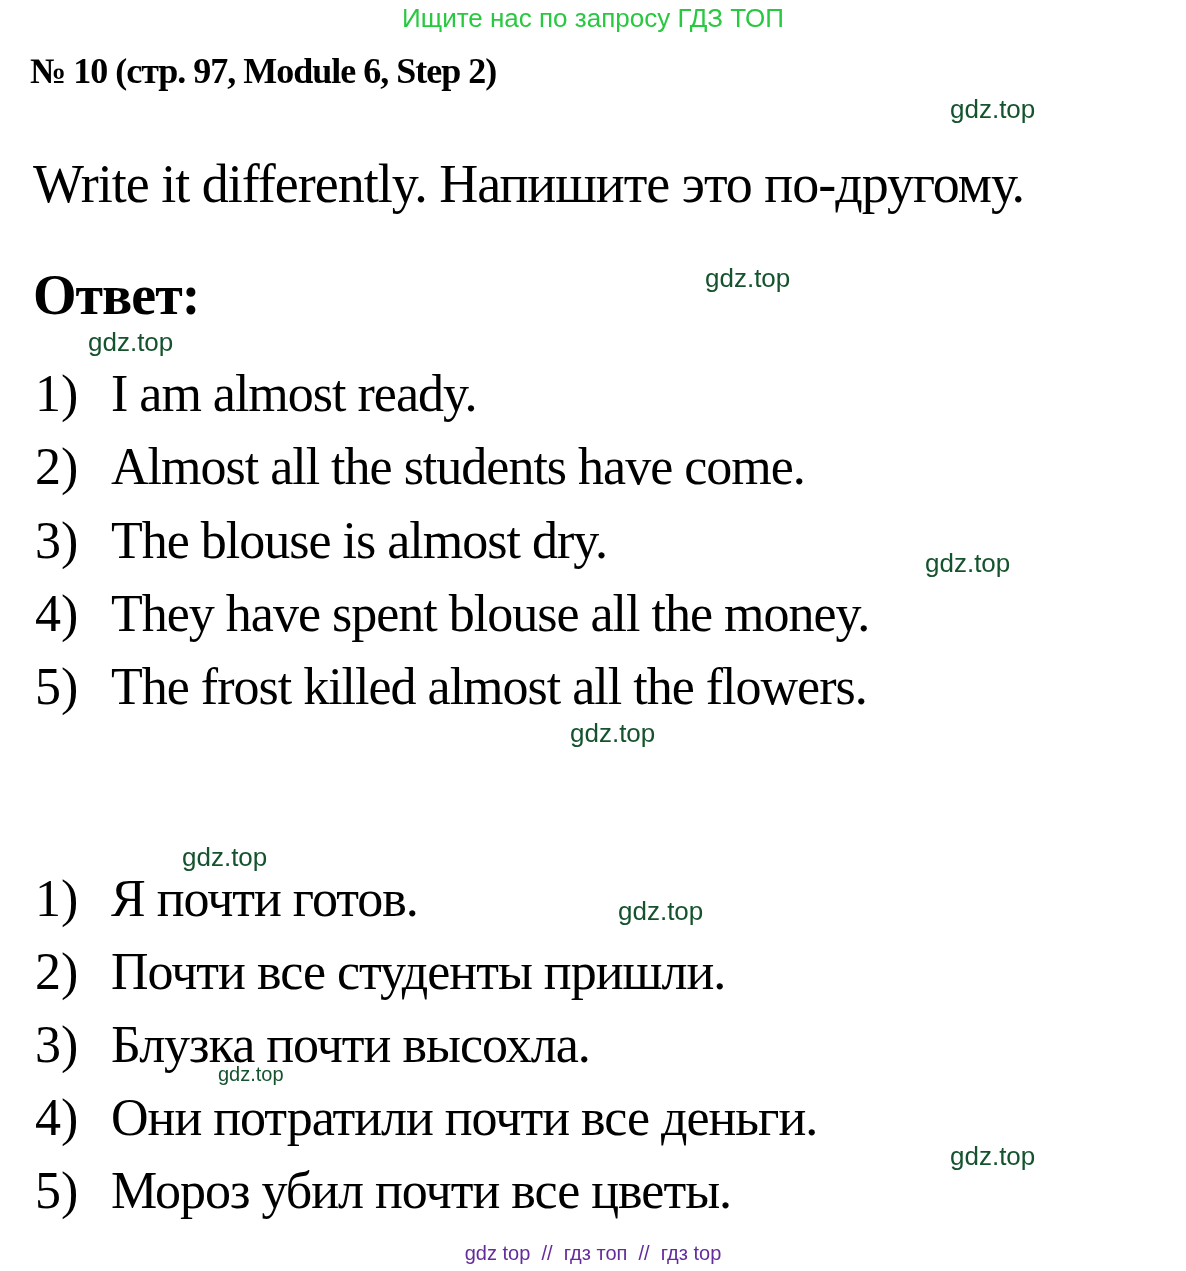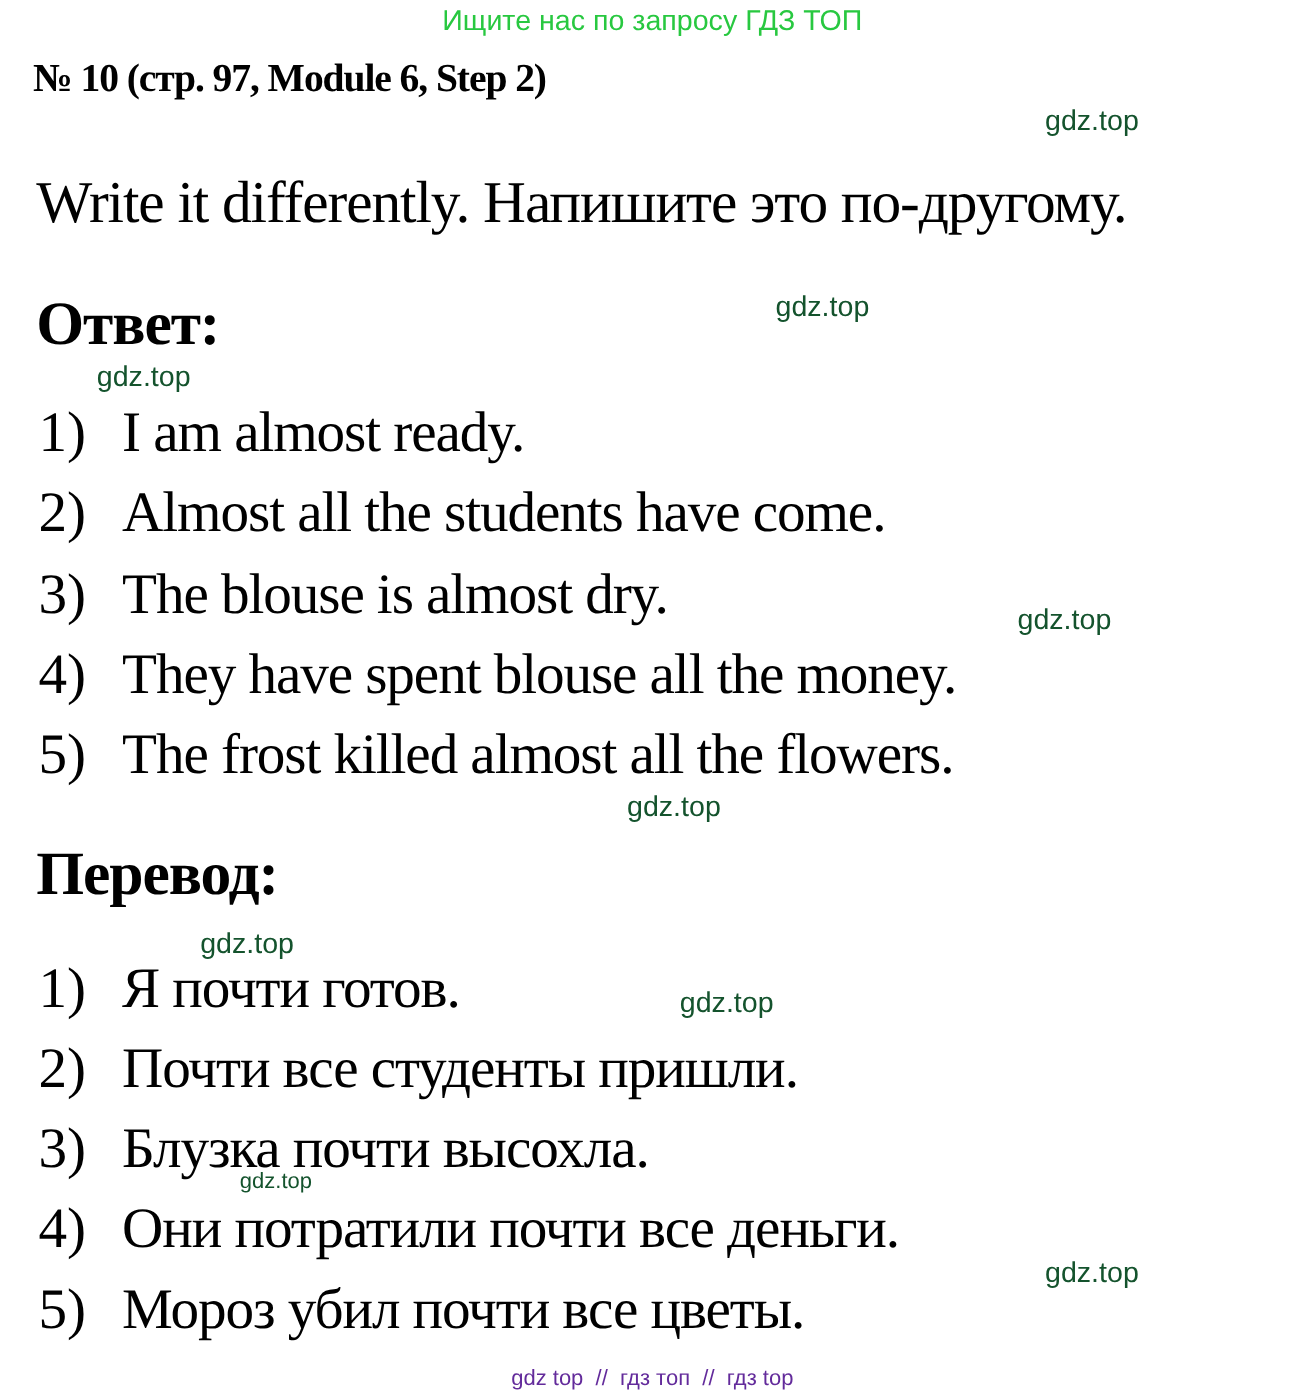--- a/index.html
+++ b/index.html
@@ -62,21 +62,20 @@
   <div class="item" style="top:512px">
     <span class="num">3)</span><span class="txt">The blouse is almost dry.</span>
   </div>
   <div class="item" style="top:585px">
     <span class="num">4)</span><span class="txt">They have spent blouse all the money.</span>
   </div>
   <div class="item" style="top:658px">
     <span class="num">5)</span><span class="txt">The frost killed almost all the flowers.</span>
   </div>
 
-  <h2 class="heading" style="top:763px">Перевод:</h2>
 
   <div class="item" style="top:870px">
     <span class="num">1)</span><span class="txt">Я почти готов.</span>
   </div>
   <div class="item" style="top:943px">
     <span class="num">2)</span><span class="txt">Почти все студенты пришли.</span>
   </div>
   <div class="item" style="top:1016px">
     <span class="num">3)</span><span class="txt">Блузка почти высохла.</span>
   </div>

